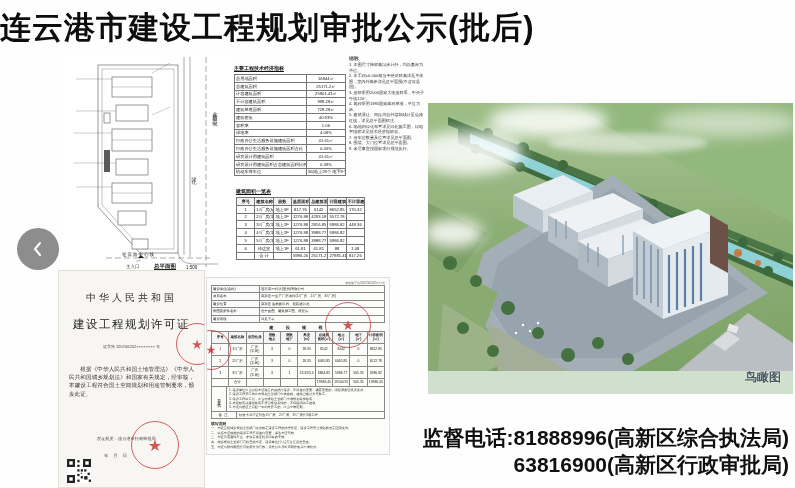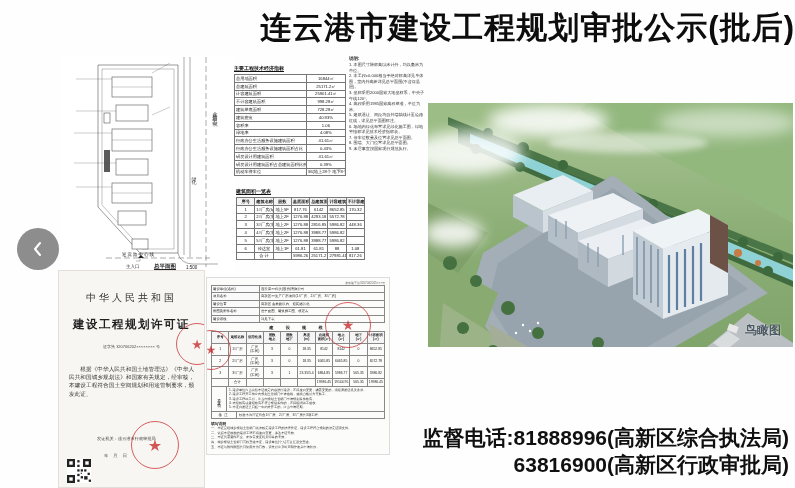--- a/index.html
+++ b/index.html
@@ -1,21 +1,21 @@
 <!DOCTYPE html>
 <html><head>
 <meta charset="utf-8">
 <style>
   html,body{margin:0;padding:0;}
   body{width:795px;height:488px;overflow:hidden;background:#ffffff;
        font-family:"Liberation Sans","DejaVu Sans",sans-serif;}
   .stage{position:relative;width:795px;height:488px;background:#fefefe;}
 
   
-  .main-title{position:absolute;top:7px;left:0;right:0;text-align:right;
+  .main-title{position:absolute;top:7px;left:0;right:0;text-align:left;
     font-size:31px;font-weight:800;color:#0d0d0d;letter-spacing:1px;}
 
   
   .prev-btn{position:absolute;left:17px;top:228px;width:42px;height:42px;border-radius:50%;
     background:#8d8d8d;display:flex;align-items:center;justify-content:center;cursor:pointer;}
   .prev-btn svg{display:block;}
 
   
   .site-plan{position:absolute;left:60px;top:55px;width:176px;height:218px;background:#fff;}
   .vlabel{position:absolute;writing-mode:vertical-rl;letter-spacing:2px;color:#333;}
@@ -37,29 +37,29 @@
   .plan-notes .line{font-size:4.1px;line-height:5.6px;color:#333;}
 
   
   .area-table{position:absolute;left:236px;top:179px;width:129px;height:93px;overflow:hidden;}
   .area-table .tbl-title{font-size:5px;font-weight:700;color:#111;border-bottom:.5px solid #111;
     display:inline-block;margin-bottom:1px;}
   .area-table td{white-space:pre-line;text-align:center;font-size:3.4px;line-height:4.2px;}
   .area-table tr:first-child td{font-weight:700;background:#f4f4f4;}
 
   
-  .photo{position:absolute;left:428px;top:103px;width:365px;height:244px;overflow:hidden;background:#cfe0cd;}
+  .photo{position:absolute;left:428px;top:103px;width:365px;height:291px;overflow:hidden;background:#cfe0cd;}
   .photo-caption{position:absolute;right:12px;bottom:8px;font-size:12px;font-weight:700;color:#4d5a63;
     text-shadow:0 0 2px rgba(255,255,255,.8);}
 
   
   .certificate{position:absolute;left:58px;top:270px;width:147px;height:218px;background:#f7f6f2;
     border:1px solid #e2dfd8;box-sizing:border-box;padding:14px 10px 0 10px;overflow:hidden;}
   .cert-country{text-align:center;font-size:10px;letter-spacing:3px;color:#333;margin-top:6px;}
-  .cert-title{text-align:center;font-size:11.5px;font-weight:700;letter-spacing:1.5px;color:#222;margin-top:12px;}
+  .cert-title{text-align:center;font-size:11.5px;font-weight:400;letter-spacing:1.5px;color:#222;margin-top:12px;}
   .cert-no{text-align:center;font-size:4px;color:#444;margin-top:12px;}
   .cert-body{font-size:5.6px;line-height:8.2px;color:#333;margin-top:16px;text-align:justify;text-indent:2em;}
   .cert-issuer{position:absolute;left:38px;top:165px;font-size:4.2px;color:#444;}
   .cert-date{position:absolute;left:45px;top:182px;font-size:4.2px;color:#444;letter-spacing:2px;}
   .qr{position:absolute;left:8px;bottom:4px;width:24px;height:24px;}
 
   
   .seal{position:absolute;border-radius:50%;border:1.6px solid rgba(199,46,46,.75);
     display:flex;align-items:center;justify-content:center;pointer-events:none;}
   .seal .star{color:rgba(199,46,46,.8);}

